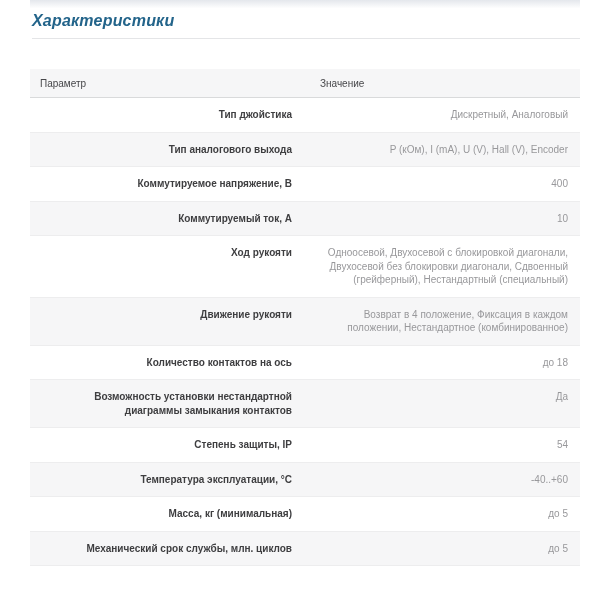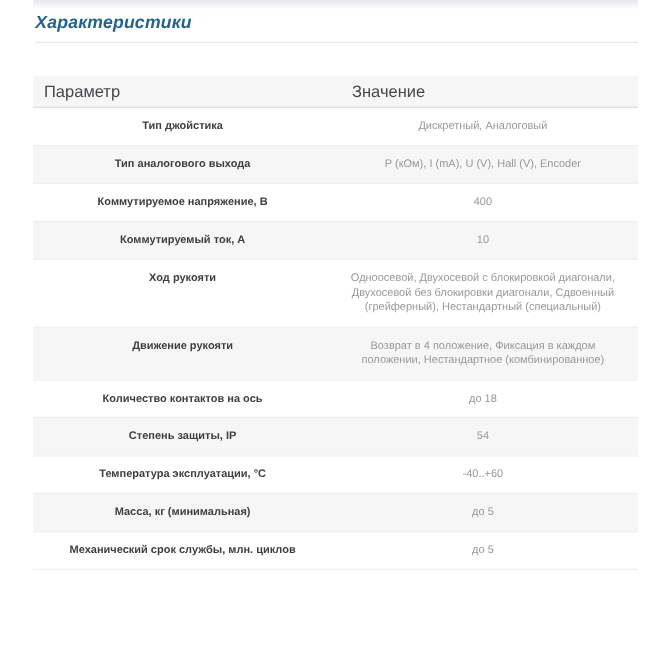--- a/index.html
+++ b/index.html
@@ -37,37 +37,37 @@
   table.specs {
     margin-top: 30px;
     width: 100%;
     border-collapse: collapse;
     table-layout: fixed;
   }
 
   thead th {
     background: var(--c-stripe_bg, #f6f6f7);
     border-bottom: 1px solid var(--c-header_border, #d9dadb);
-    font-size: 15px;
+    font-size: 10px;
     line-height: 13px;
     font-weight: 400;
     color: var(--c-header_text, #47474a);
     text-align: left;
     vertical-align: top;
     padding: 8px 10px 7px 10px;
   }
   thead th.col-param { width: 280px; }
 
   tbody tr { border-bottom: 1px solid var(--c-row_border, #ededee); }
   tbody tr:nth-child(even) { background: var(--c-stripe_bg, #f6f6f7); }
 
   td {
     font-size: 10px;
     line-height: 13.5px;
-    text-align: center;
+    text-align: right;
     vertical-align: top;
     padding: 10px;
   }
   td.param {
     width: 280px;
     font-weight: bold;
     color: var(--c-label_text, #3e3e40);
     padding-right: 18px;
   }
   td.value {
@@ -123,20 +123,24 @@
           <td class="param">Движение рукояти</td>
           <td class="value">Возврат в 4 положение, Фиксация в каждом положении, Нестандартное (комбинированное)</td>
         </tr>
 
 
         <tr>
           <td class="param">Количество контактов на ось</td>
           <td class="value">до 18</td>
         </tr>
 
+        <tr>
+          <td class="param">Возможность установки нестандартной диаграммы замыкания контактов</td>
+          <td class="value">Да</td>
+        </tr>
 
         <tr>
           <td class="param">Степень защиты, IP</td>
           <td class="value">54</td>
         </tr>
 
         <tr>
           <td class="param">Температура эксплуатации, °С</td>
           <td class="value">-40..+60</td>
         </tr>

